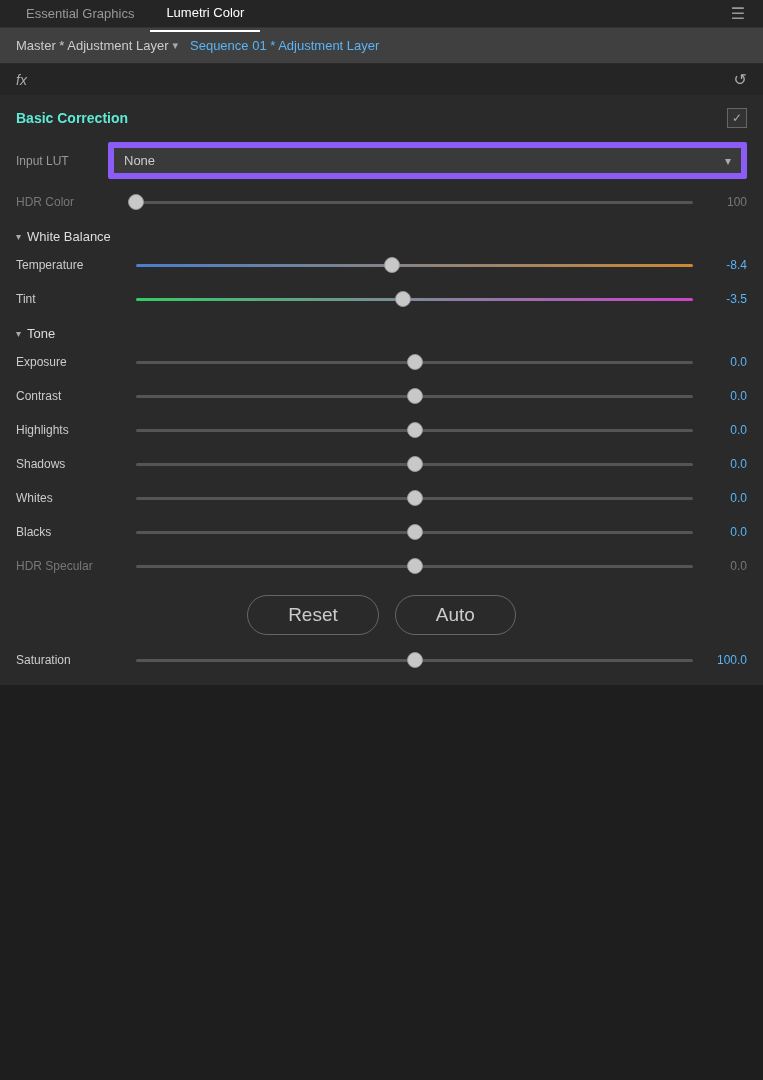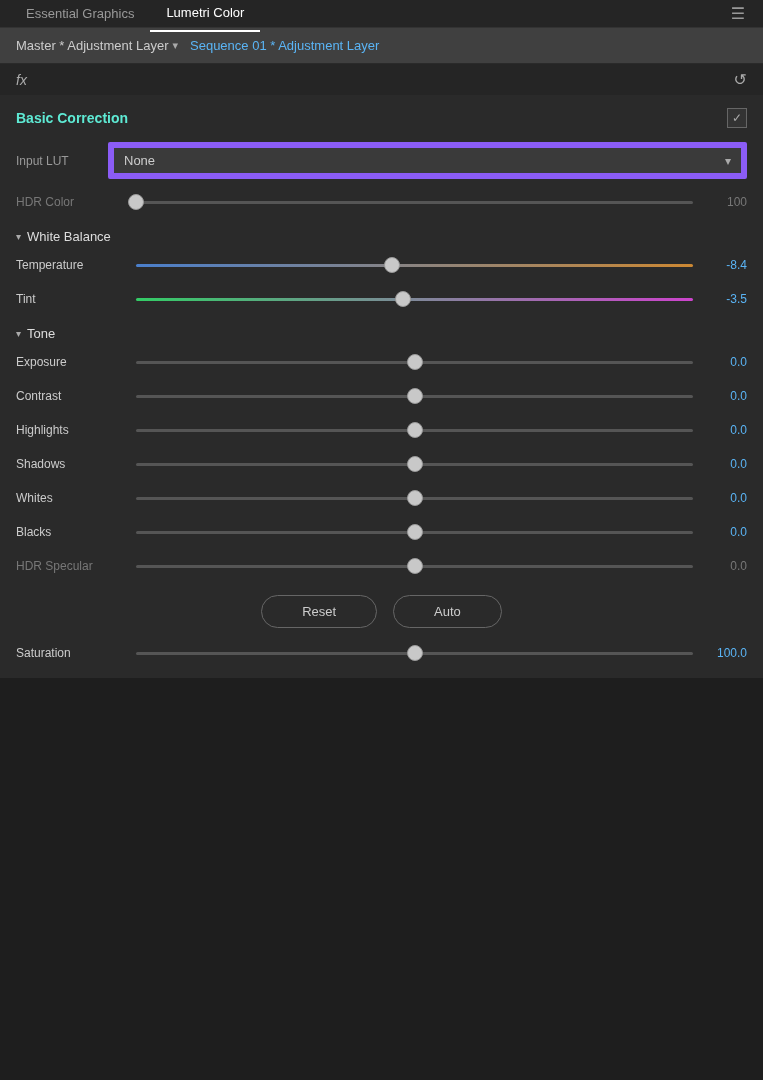--- a/index.html
+++ b/index.html
@@ -248,21 +248,21 @@
       justify-content: center;
       gap: 16px;
       padding: 12px 0 8px 0;
     }
     .btn {
       background: transparent;
       border: 1px solid #666;
       color: #ccc;
       padding: 8px 40px;
       border-radius: 20px;
-      font-size: 13px;
+      font-size: 19px;
       cursor: pointer;
     }
 
     .hdr-white-row .slider-label { color: #777; }
     .hdr-white-row .slider-value { color: #777; }
   </style>
 </head>
 <body>
 
 <div class="tab-bar">

